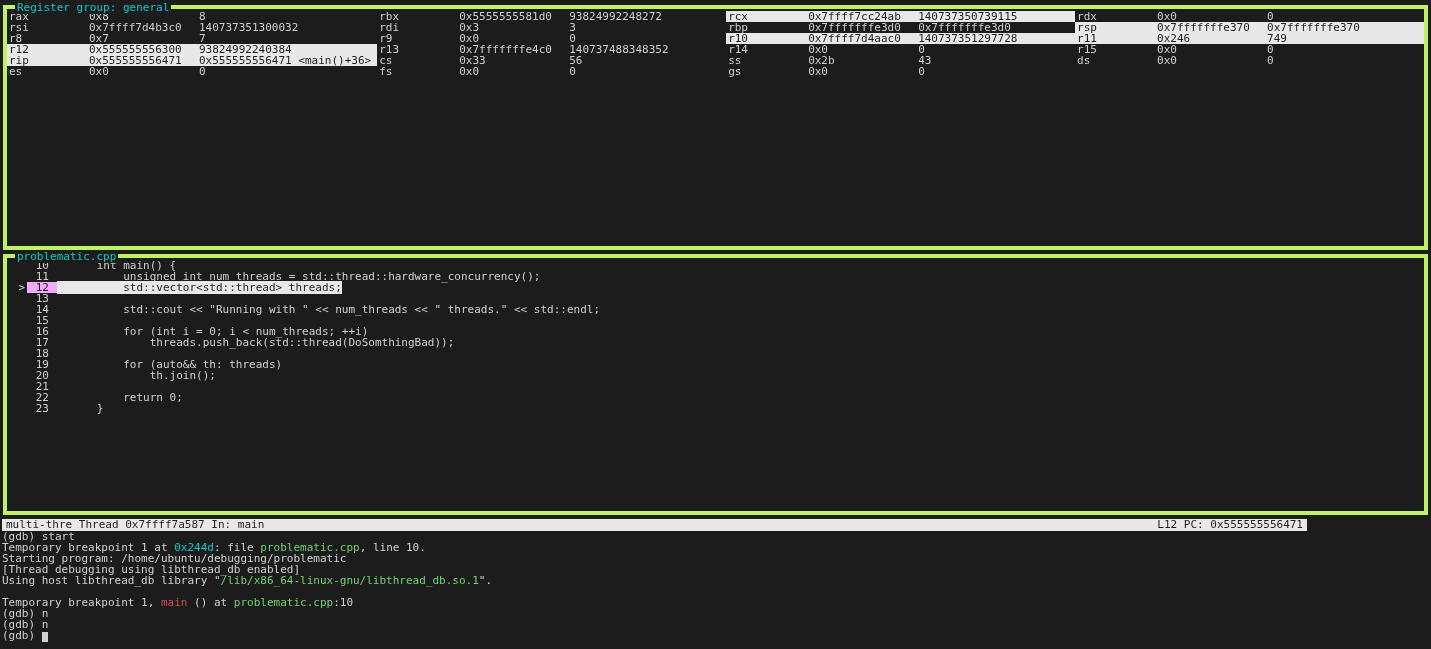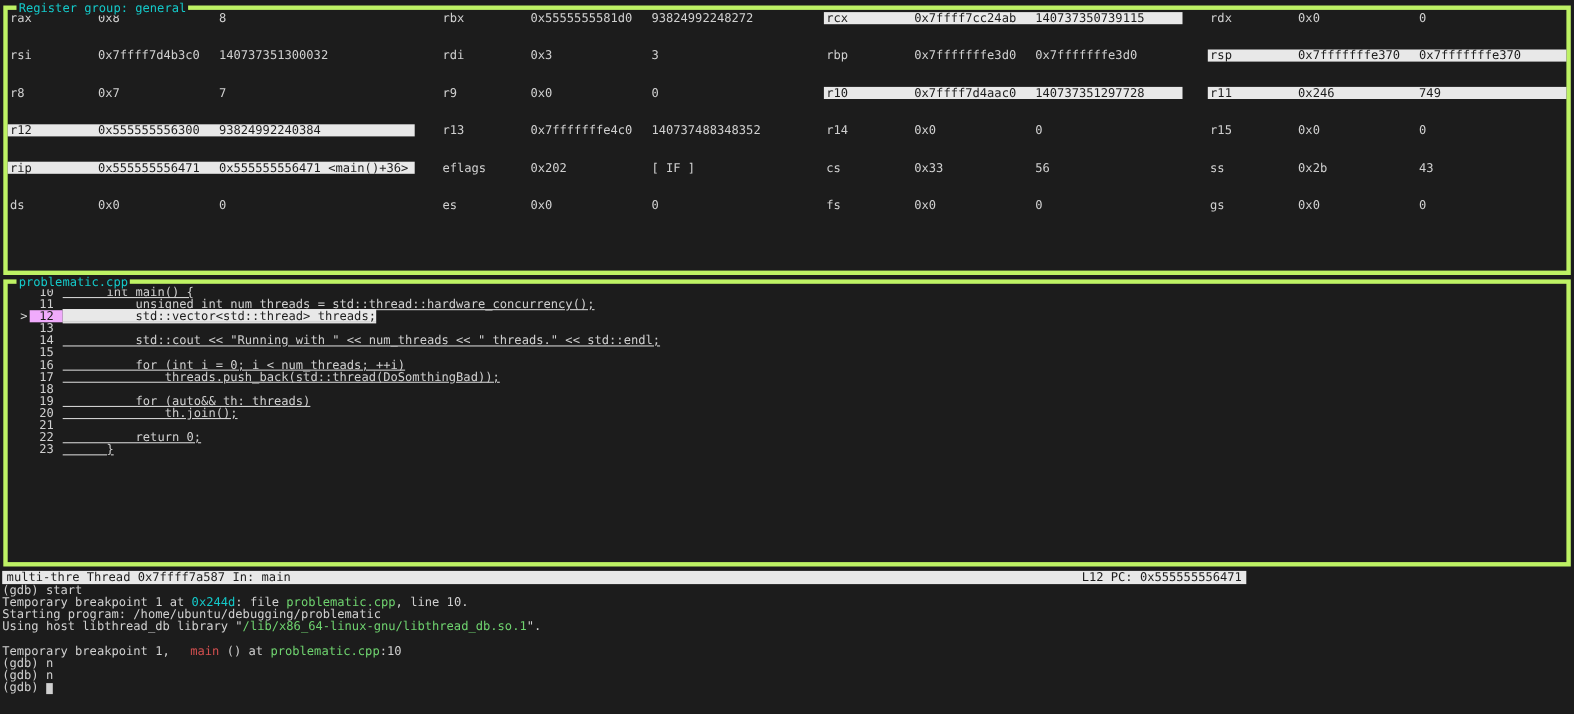--- a/index.html
+++ b/index.html
@@ -32,21 +32,20 @@
     position: absolute;
     left: 3px;
     top: 5px;
     width: 1425px;
     height: 245px;
   }
   .reg-grid {
     display: grid;
     grid-template-columns: repeat(4, 1fr);
     padding: 2px 0 0 0;
-    gap: 23px;
   }
   .reg-cell {
     display: grid;
     grid-template-columns: 80px 110px 1fr;
     padding: 0 6px 0 2px;
     line-height: 11px;
     height: 11px;
     white-space: nowrap;
   }
   .reg-cell.hl {
@@ -81,58 +80,57 @@
     text-align: right;
     padding-right: 2px;
   }
   .src-lineno {
     width: 30px;
     text-align: right;
     padding-right: 8px;
   }
   .src-code {
     flex: 1;
-    text-decoration: underline;
   }
   .src-line.current .src-lineno {
     background: #f0abfc;
     color: #1c1c1c;
   }
   .src-line.current .src-code .hl-span {
     background: #e8e8e8;
     color: #1c1c1c;
   }
 
   
   #status-bar {
     position: absolute;
     left: 2px;
     top: 519px;
-    width: 1131px;
+    width: 1305px;
     height: 12px;
     background: #e8e8e8;
     color: #1c1c1c;
     line-height: 12px;
     display: flex;
     justify-content: space-between;
     padding: 0 4px;
   }
 
   
   #console {
     position: absolute;
     left: 2px;
     top: 531px;
     width: 1427px;
     line-height: 11px;
   }
   #console .line { white-space: pre; height: 11px; }
   .c-cyan { color: #14c9c9; }
   .c-green { color: #6fd36f; }
-  .c-red { color: #d24f4f; margin-left: 12px; }
+  .c-red { color: #d24f4f; }
   .cursor {
     display: inline-block;
     width: 6px;
     height: 10px;
     background: #d0d0d0;
     vertical-align: text-bottom;
   }
 </style>
 </head>
 <body>
@@ -217,25 +215,20 @@
       </div>
       <div class="reg-cell">
         <span class="reg-name">r15</span>
         <span class="reg-hex">0x0</span>
         <span class="reg-dec">0</span>
       </div>
       <div class="reg-cell hl">
         <span class="reg-name">rip</span>
         <span class="reg-hex">0x555555556471</span>
         <span class="reg-dec">0x555555556471 &lt;main()+36&gt;</span>
-      </div>
-      <div class="reg-cell">
-        <span class="reg-name">eflags</span>
-        <span class="reg-hex">0x202</span>
-        <span class="reg-dec">[ IF ]</span>
       </div>
       <div class="reg-cell">
         <span class="reg-name">cs</span>
         <span class="reg-hex">0x33</span>
         <span class="reg-dec">56</span>
       </div>
       <div class="reg-cell">
         <span class="reg-name">ss</span>
         <span class="reg-hex">0x2b</span>
         <span class="reg-dec">43</span>
@@ -285,19 +278,20 @@
 
 <div id="status-bar">
   <span>multi-thre Thread 0x7ffff7a587 In: main</span>
   <span>L12   PC: 0x555555556471</span>
 </div>
 
 <div id="console">
     <div class="line"><span>(gdb) start</span></div>
     <div class="line"><span>Temporary breakpoint 1 at </span><span class="c-cyan">0x244d</span><span>: file </span><span class="c-green">problematic.cpp</span><span>, line 10.</span></div>
     <div class="line"><span>Starting program: /home/ubuntu/debugging/problematic</span></div>
+    <div class="line"><span>[Thread debugging using libthread_db enabled]</span></div>
     <div class="line"><span>Using host libthread_db library "</span><span class="c-green">/lib/x86_64-linux-gnu/libthread_db.so.1</span><span>".</span></div>
     <div class="line"><span> </span></div>
     <div class="line"><span>Temporary breakpoint 1, </span><span class="c-red">main</span><span> () at </span><span class="c-green">problematic.cpp</span><span>:10</span></div>
     <div class="line"><span>(gdb) n</span></div>
     <div class="line"><span>(gdb) n</span></div>
     <div class="line"><span>(gdb) </span><span class="cursor"></span></div>
   </div>
 
 </body></html>

